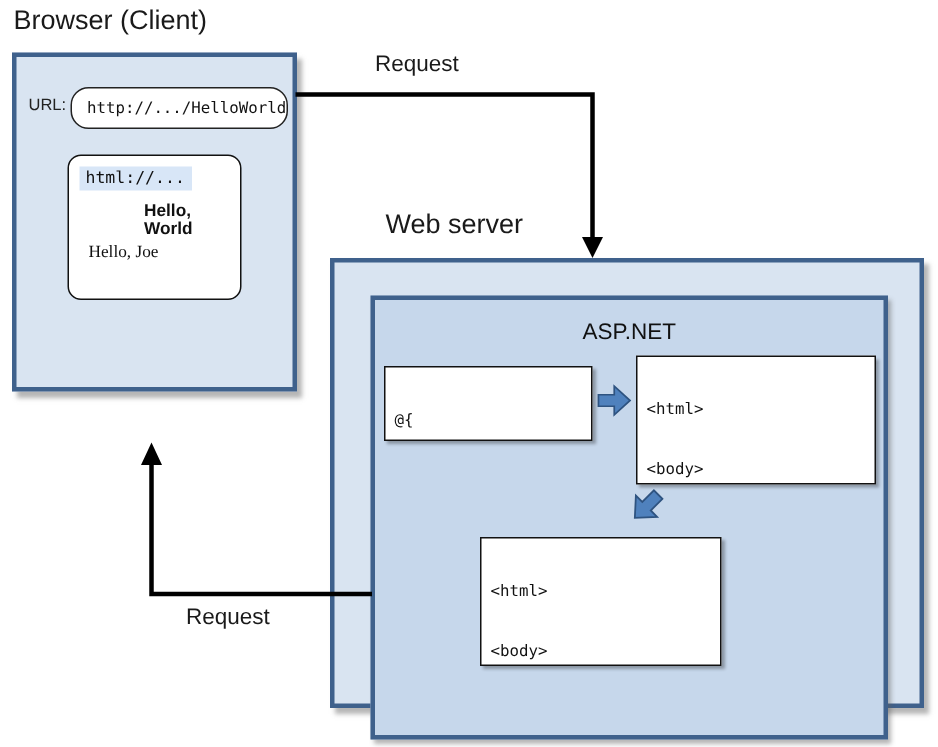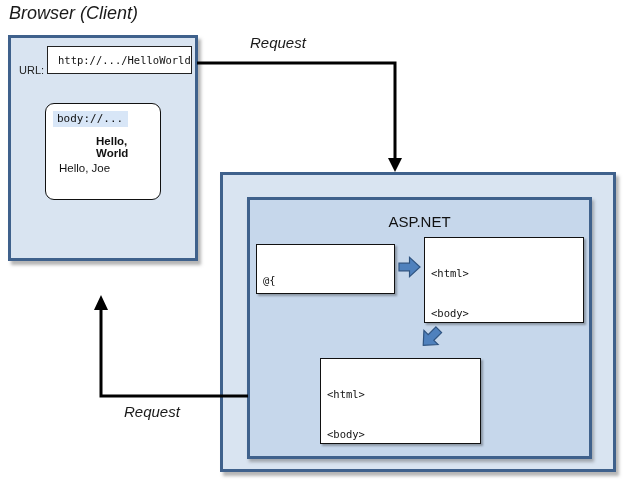--- a/index.html
+++ b/index.html
@@ -8,21 +8,21 @@
     background: #ffffff;
     font-family: "Liberation Sans", sans-serif;
   }
   .canvas {
     position: relative;
     width: 625px;
     height: 498px;
     background: #ffffff;
     overflow: hidden;
   }
-  .abs { position: absolute; font-style: italic; }
+  .abs { position: absolute; }
 
   .big-title {
     font-size: 18px;
     color: #1a1a1a;
     white-space: nowrap;
   }
   .flow-label {
     font-size: 15px;
     color: #1a1a1a;
     white-space: nowrap;
@@ -89,20 +89,21 @@
     font-size: 11.5px;
     font-weight: bold;
     color: #111;
     margin-left: 42px;
   }
   .page-body {
     position: absolute;
     left: 13px; top: 58px;
     font-size: 11.5px;
     color: #111;
+    font-family: Liberation Serif, serif;
   }
 
   .code-box {
     position: absolute;
     background: #ffffff;
     border: 1.6px solid #111;
     box-shadow: 2px 2px 2px rgba(0,0,0,0.3);
     box-sizing: border-box;
     font-size: 10.5px;
     line-height: 13.2px;
@@ -122,35 +123,36 @@
 </style>
 </head>
 <body>
 
 <div class="canvas">
 
   <div class="abs big-title" style="left:9px; top:3px;">Browser (Client)</div>
 
   <div class="panel" style="left:8px; top:35px; width:190px; height:226px;">
     <span class="url-label" style="left:8px; top:26px;">URL:</span>
-    <div class="url-box mono" style="left:36px; top:8px; width:145px; height:28px;">http://.../HelloWorld</div>
+    <div class="url-box mono" style="left:36px; top:20px; width:145px; height:28px;border-radius:12px;">http://.../HelloWorld</div>
 
     <div class="page-window" style="left:34px; top:65px; width:116px; height:97px;">
-      <div class="page-address mono">body://...</div>
+      <div class="page-address mono">html://...</div>
       <div class="page-heading">Hello, World</div>
       <div class="page-body">Hello, Joe</div>
     </div>
   </div>
 
   <div class="abs flow-label" style="left:250px; top:34px;">Request</div>
+  <div class="abs big-title" style="left:257px; top:139px;">Web server</div>
   <div class="abs flow-label" style="left:124px; top:403px;">Request</div>
 
   <div class="panel" style="left:220px; top:172px; width:396px; height:300px;"></div>
 
-  <div class="panel aspnet-box" style="left:247px; top:197px; width:345px; height:262px;">
+  <div class="panel aspnet-box" style="left:247px; top:197px; width:345px; height:296px;">
     <div class="aspnet-title">ASP.NET</div>
   </div>
 
   <div class="code-box mono" style="left:256px; top:244px; width:139px; height:50px; z-index:6;">
     <div>@{</div>
     
     
   </div>
 
   <svg class="block-arrow" style="left:398px; top:256px;" width="23" height="22" viewBox="0 0 24 22">

